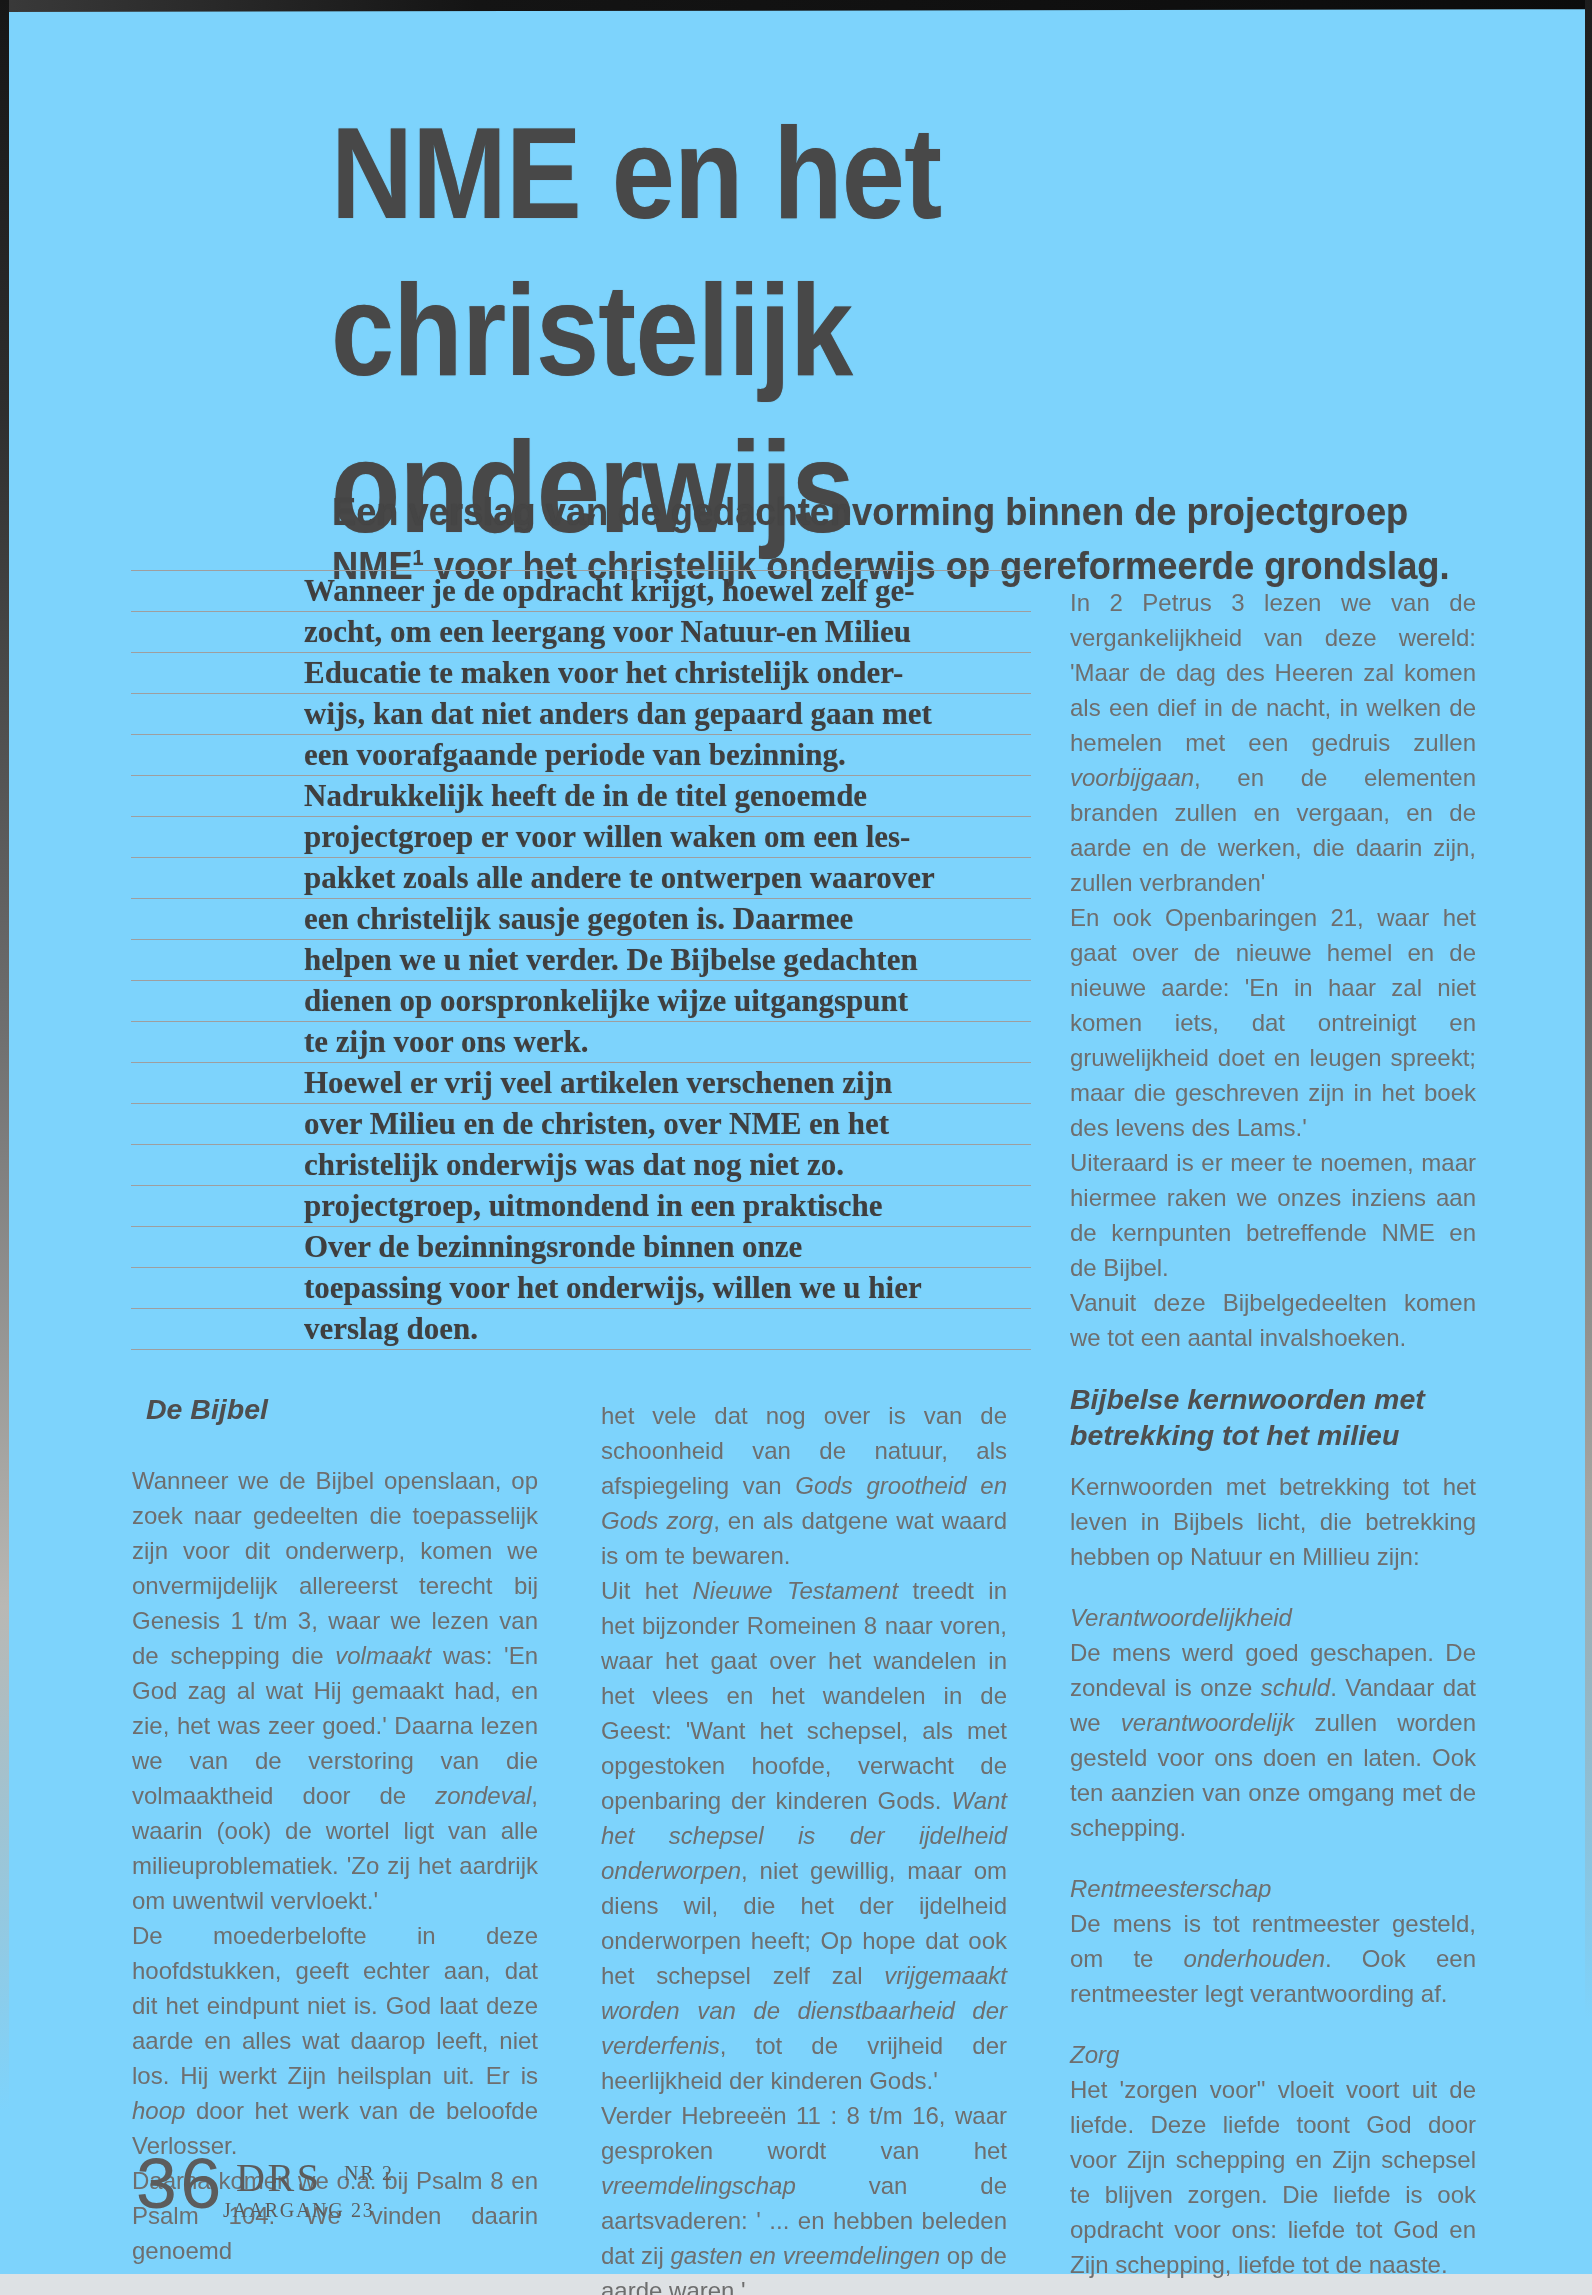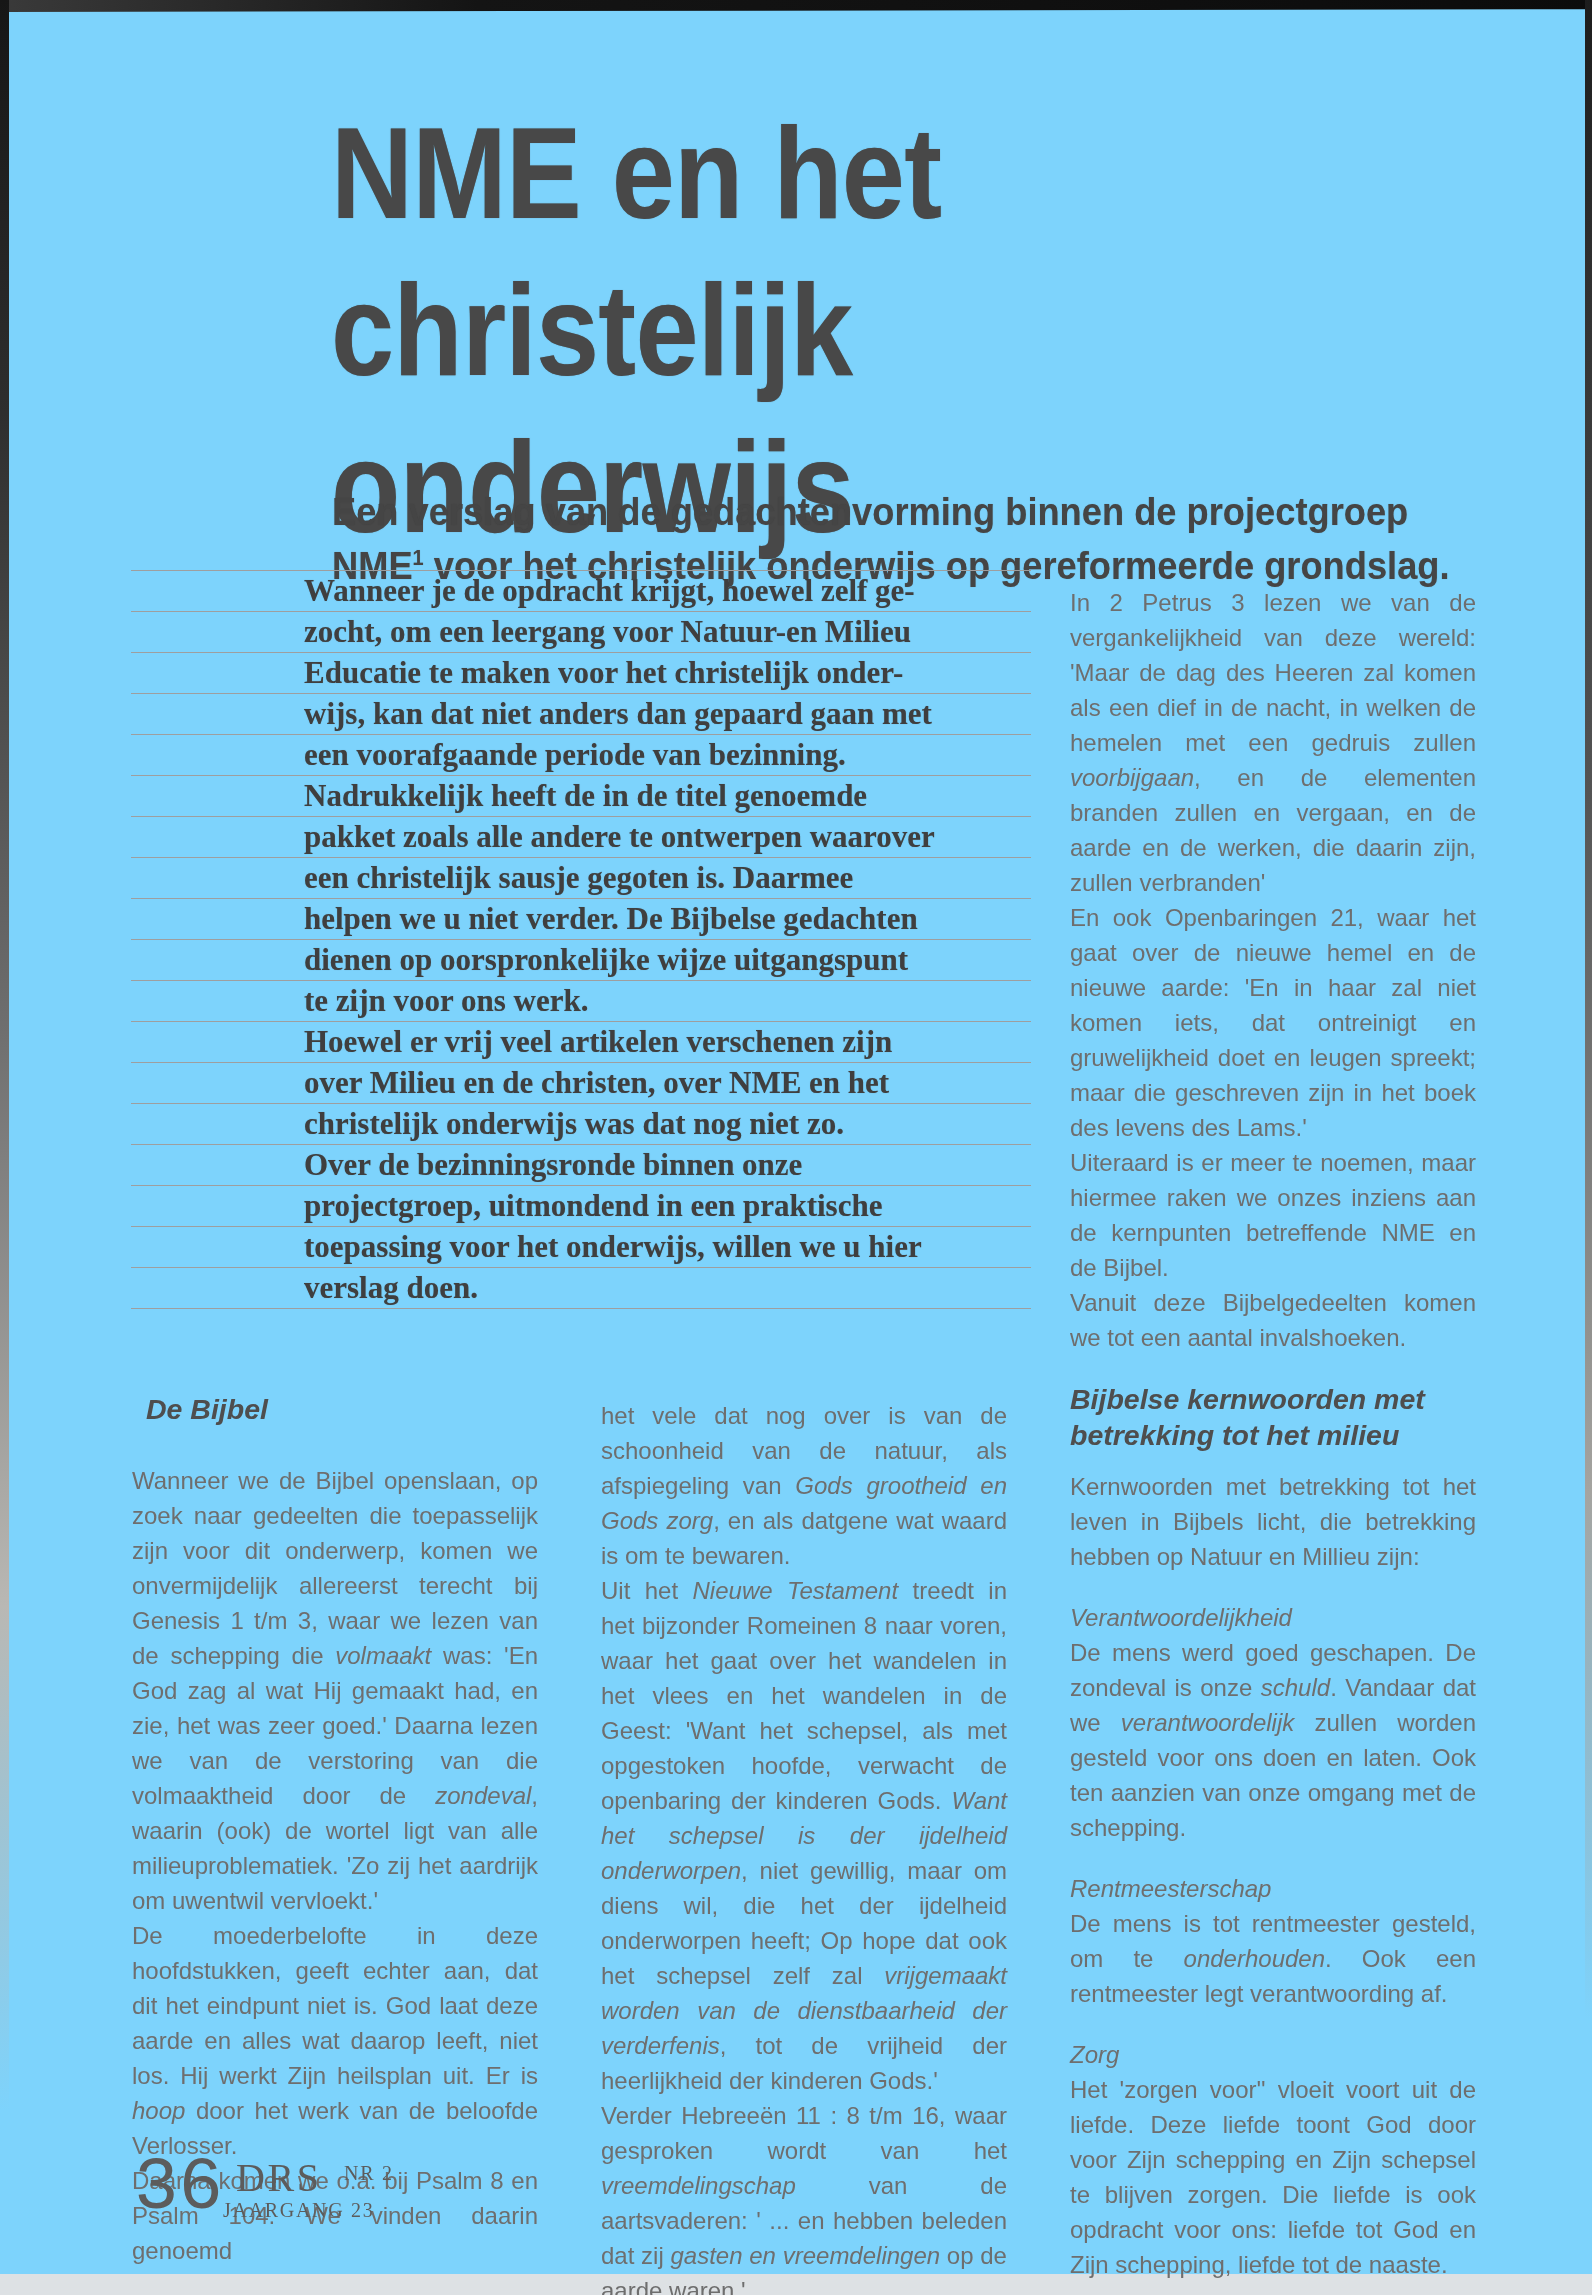--- a/index.html
+++ b/index.html
@@ -98,20 +98,23 @@
       <div class="intro-line">
         <span class="intro-line-text">wijs, kan dat niet anders dan gepaard gaan met</span>
       </div>
       <div class="intro-line">
         <span class="intro-line-text">een voorafgaande periode van bezinning.</span>
       </div>
       <div class="intro-line">
         <span class="intro-line-text">Nadrukkelijk heeft de in de titel genoemde</span>
       </div>
       <div class="intro-line">
+        <span class="intro-line-text">projectgroep er voor willen waken om een les-</span>
+      </div>
+      <div class="intro-line">
         <span class="intro-line-text">pakket zoals alle andere te ontwerpen waarover</span>
       </div>
       <div class="intro-line">
         <span class="intro-line-text">een christelijk sausje gegoten is. Daarmee</span>
       </div>
       <div class="intro-line">
         <span class="intro-line-text">helpen we u niet verder. De Bijbelse gedachten</span>
       </div>
       <div class="intro-line">
         <span class="intro-line-text">dienen op oorspronkelijke wijze uitgangspunt</span>
@@ -122,24 +125,24 @@
       <div class="intro-line">
         <span class="intro-line-text">Hoewel er vrij veel artikelen verschenen zijn</span>
       </div>
       <div class="intro-line">
         <span class="intro-line-text">over Milieu en de christen, over NME en het</span>
       </div>
       <div class="intro-line">
         <span class="intro-line-text">christelijk onderwijs was dat nog niet zo.</span>
       </div>
       <div class="intro-line">
-        <span class="intro-line-text">Over de bezinningsronde binnen onze</span>
+        <span class="intro-line-text">projectgroep, uitmondend in een praktische</span>
       </div>
       <div class="intro-line">
-        <span class="intro-line-text">projectgroep, uitmondend in een praktische</span>
+        <span class="intro-line-text">Over de bezinningsronde binnen onze</span>
       </div>
       <div class="intro-line">
         <span class="intro-line-text">toepassing voor het onderwijs, willen we u hier</span>
       </div>
       <div class="intro-line">
         <span class="intro-line-text">verslag doen.</span>
       </div>
     </div>
 
   <div class="col col-right">

